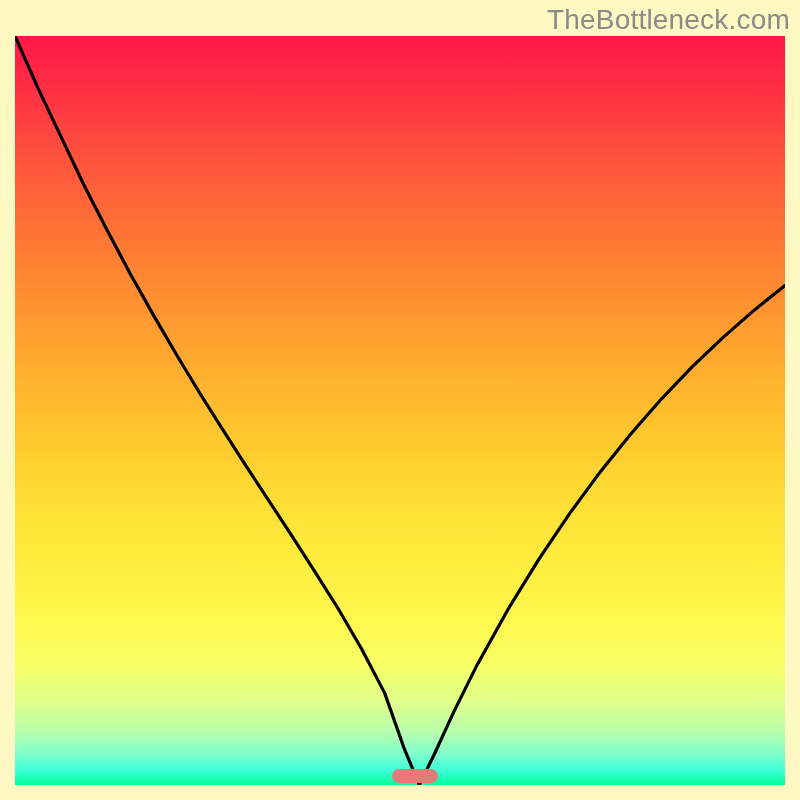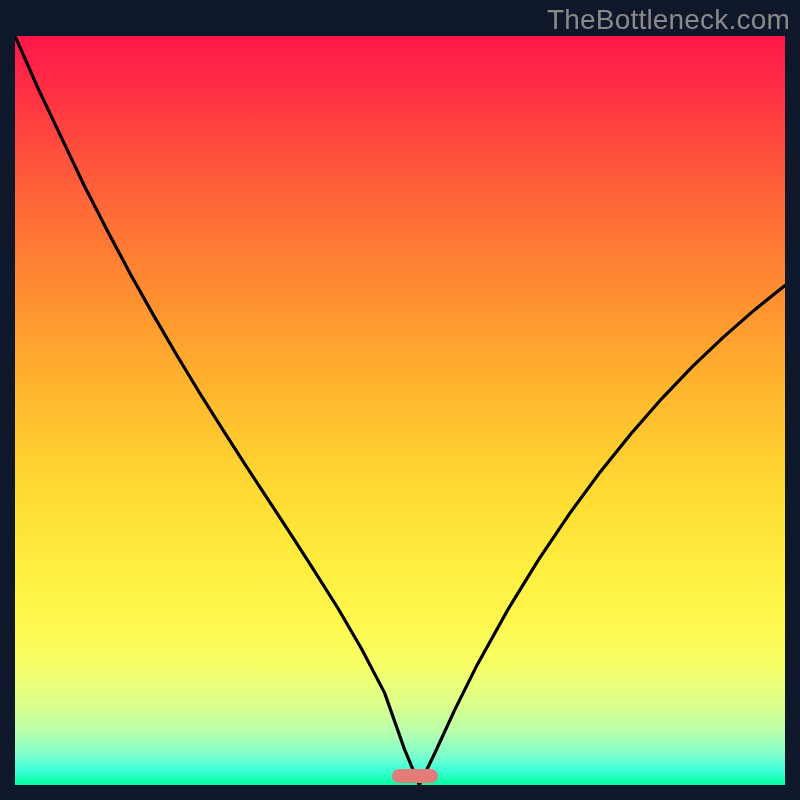--- a/index.html
+++ b/index.html
@@ -7,21 +7,21 @@
     padding: 0;
     width: 800px;
     height: 800px;
     overflow: hidden;
     background: #000;
   }
   .container {
     position: relative;
     width: 800px;
     height: 800px;
-    background: #0f172a;
+    background: #fef9c3;
   }
   .watermark {
     position: absolute;
     top: 4px;
     right: 10px;
     font-family: Arial, Helvetica, sans-serif;
     font-size: 28px;
     font-weight: 500;
     color: #8a8a8a;
     letter-spacing: 0.2px;

